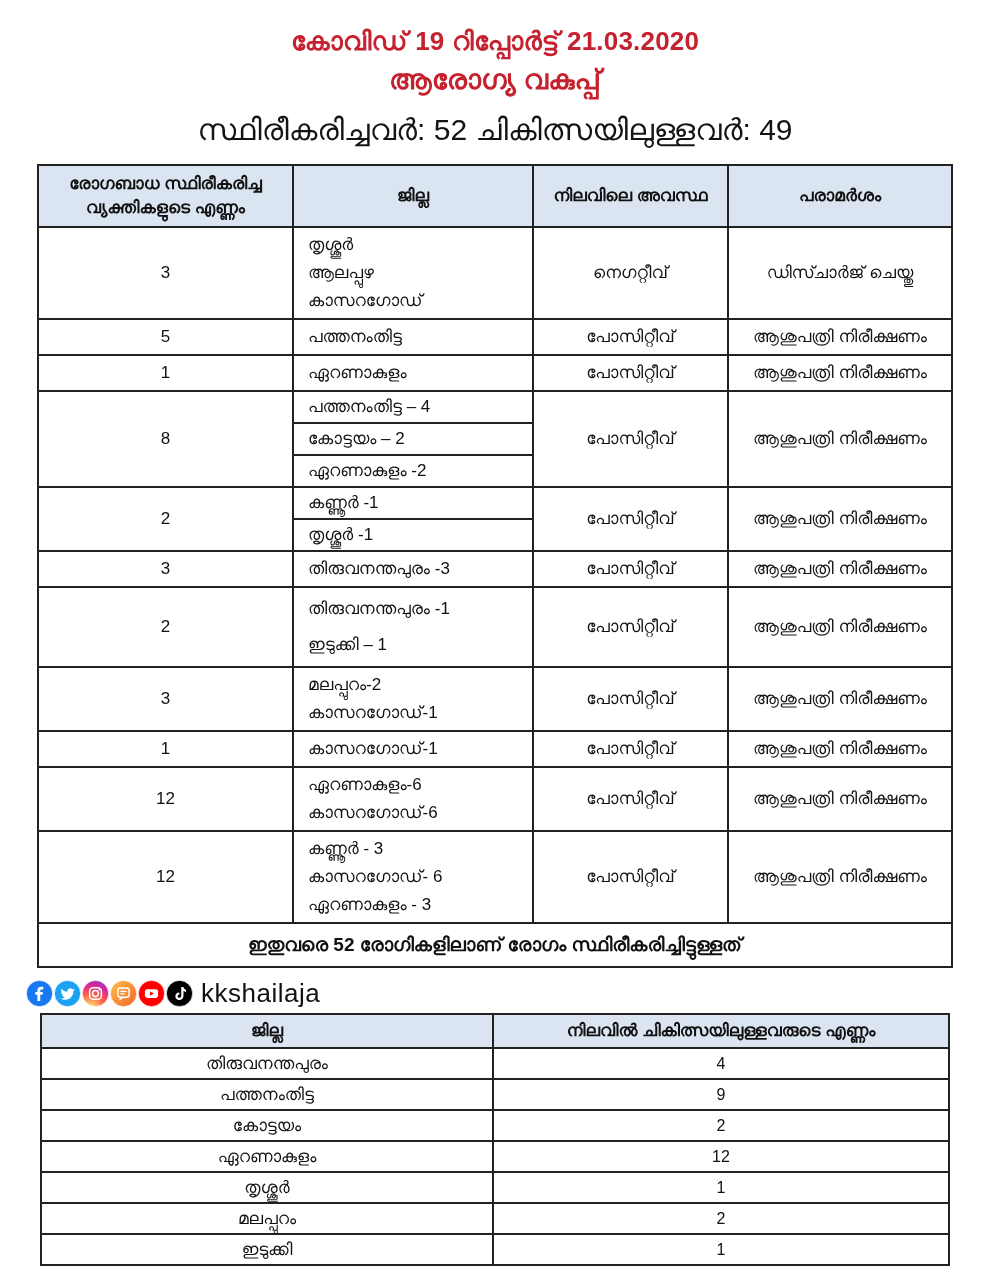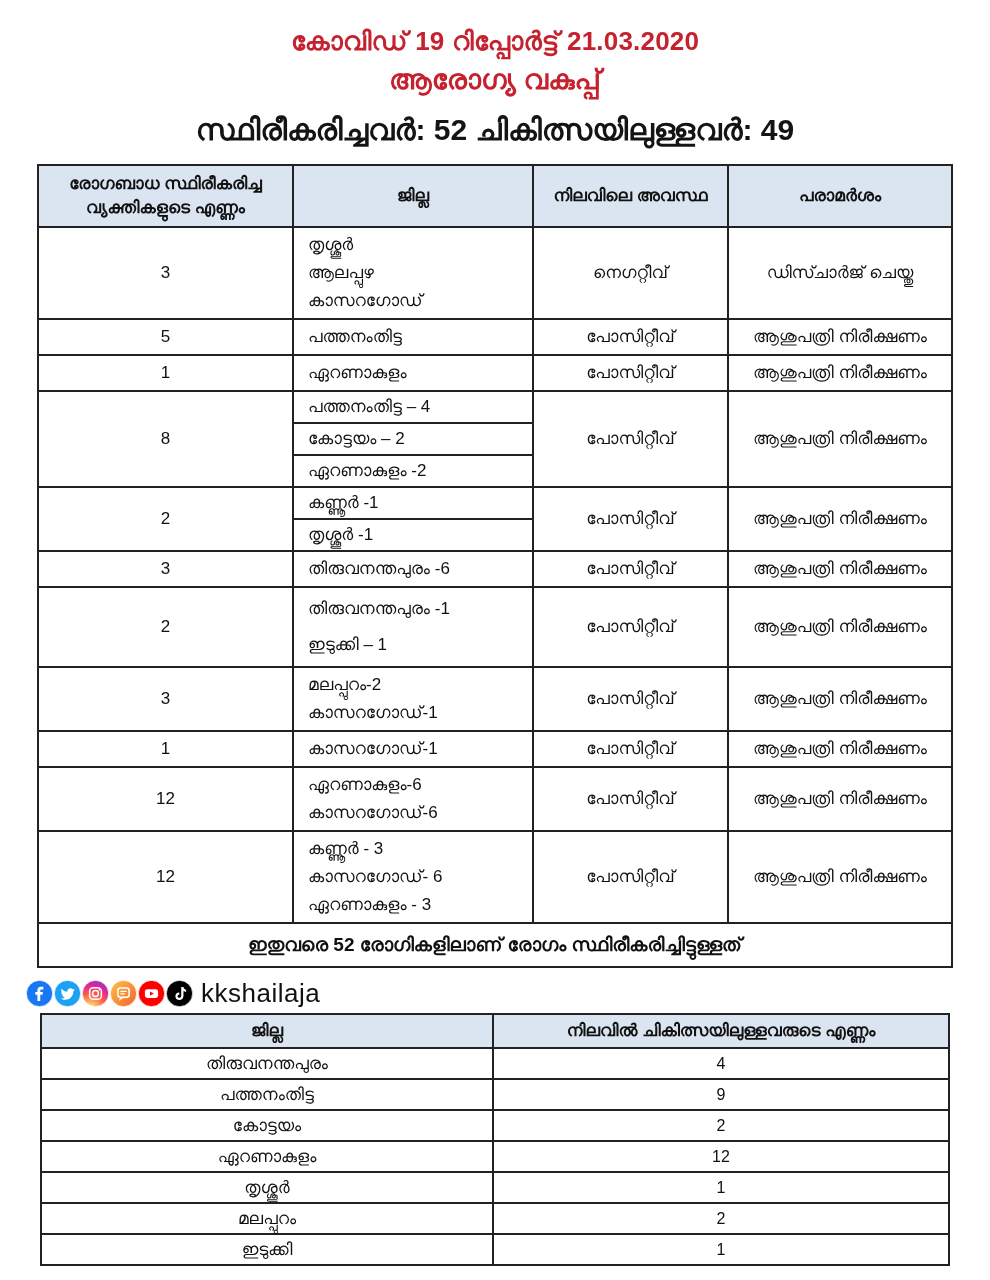--- a/index.html
+++ b/index.html
@@ -15,21 +15,21 @@
   
   .title {
     text-align: center; color: #c5212f; font-weight: bold;
     font-size: 26px; line-height: 38px; letter-spacing: 0.2px;
   }
   .subtitle {
     text-align: center; color: #c5212f; font-weight: bold;
     font-size: 28px; line-height: 36px; margin-top: 2px;
   }
   .stats {
-    text-align: center; color: #141414; font-weight: bold;
+    text-align: center; color: #141414; font-weight: normal;
     font-size: 30px; line-height: 36px; margin-top: 14px;
   }
 
   
   table.cases {
     width: 914px; margin: 16px auto 0 auto;
     border-collapse: collapse; table-layout: fixed;
   }
   table.cases th, table.cases td {
     border: 2px solid #222222;
@@ -143,21 +143,21 @@
         <td class="districts divided">
           <div class="line">കണ്ണൂർ -1</div>
           <div class="line">തൃശ്ശൂർ -1</div>
         </td>
         <td class="status">പോസിറ്റീവ്</td>
         <td class="remark">ആശുപത്രി നിരീക്ഷണം</td>
       </tr>
       <tr style="height:31px">
         <td class="count">3</td>
         <td class="districts">
-          <div class="line">തിരുവനന്തപുരം -6</div>
+          <div class="line">തിരുവനന്തപുരം -3</div>
         </td>
         <td class="status">പോസിറ്റീവ്</td>
         <td class="remark">ആശുപത്രി നിരീക്ഷണം</td>
       </tr>
       <tr style="height:58px">
         <td class="count">2</td>
         <td class="districts spread">
           <div class="line">തിരുവനന്തപുരം -1</div>
           <div class="line">ഇടുക്കി – 1</div>
         </td>

